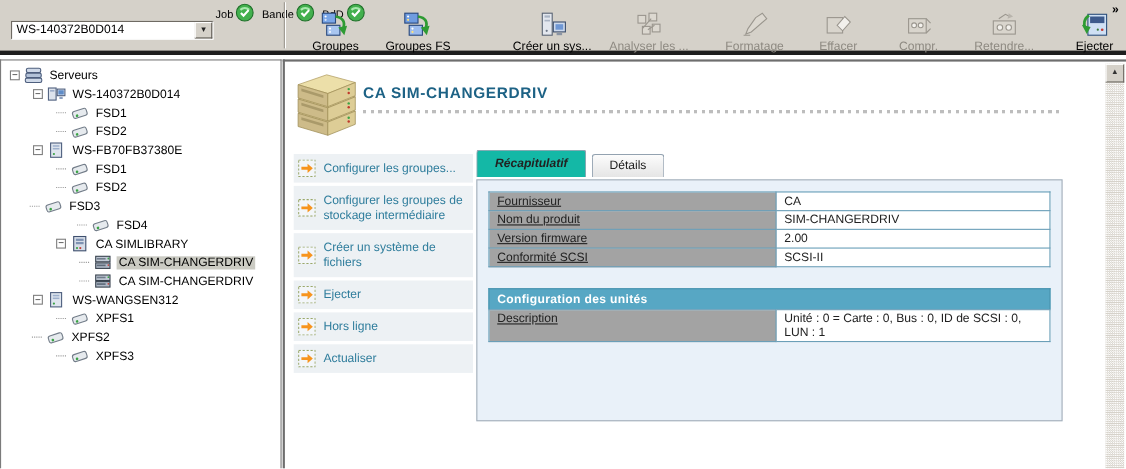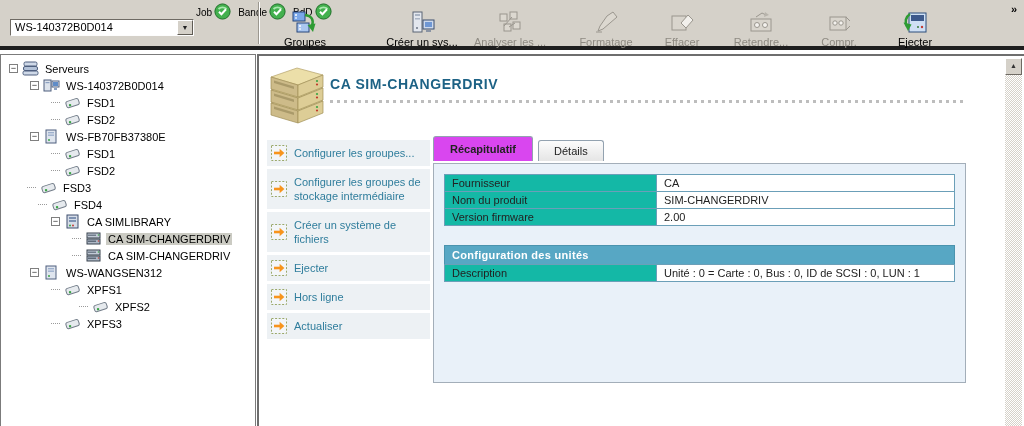--- a/index.html
+++ b/index.html
@@ -51,29 +51,29 @@
 
   .actions{position:absolute;left:8px;top:84px;width:163px;display:flex;flex-direction:column;gap:3px;}
   .action{position:relative;background:#edf1f4;color:#2f7d9c;font-size:11px;line-height:14px;
     padding:6px 2px 6px 27px;display:flex;align-items:center;cursor:default;}
   .action-ic{position:absolute;left:4px;top:50%;transform:translateY(-50%);width:16px;height:16px;}
 
   .tabs{position:absolute;left:174px;top:80px;display:flex;align-items:flex-end;}
   .tab{border:1px solid #93a2b0;border-bottom:none;border-radius:3px 3px 0 0;
     padding:4px 15px;font-size:11px;margin-right:5px;color:#222;
     background:linear-gradient(#fcfcfc,#e5e5e5);}
-  .tab.active{background:#d946ef;font-weight:bold;padding:6px 16px;}
+  .tab.active{background:#14b8a6;font-weight:bold;padding:6px 16px;font-style:italic;}
 
   .content{position:absolute;left:174px;top:107px;width:533px;height:220px;
     background:#e9f1f9;border:1px solid #a3aeb9;padding:10px;}
   .sec-header{background:#57a7c4;color:#fff;font-weight:bold;font-size:11px;
     padding:3px 7px;letter-spacing:.3px;border:1px solid #4a93ae;border-bottom:none;}
   table.info{width:100%;border-collapse:collapse;font-size:11px;margin-bottom:19px;}
   table.info td{border:1px solid #6b9fb8;padding:2px 7px;color:#222;height:15px;vertical-align:top;}
-  td.lbl{width:212px;background:#14b8a6;}
+  td.lbl{width:261px;background:#a3a3a3;text-decoration:underline;}
   td.val{background:#fff;}
 </style>
 </head>
 <body>
 
 <div class="toolbar">
   <div class="combo">
     <span class="combo-value">WS-140372B0D014</span>
     <span class="combo-btn">▼</span>
   </div>
@@ -113,20 +113,35 @@
             <circle cx="4" cy="7" r="1" fill="#dce8fa"></circle>
             <rect x="5" y="12" width="12" height="9" fill="#a9c6f0" stroke="#27477c"></rect>
             <circle cx="8" cy="15" r="1" fill="#fff"></circle>
             <circle cx="8" cy="18" r="1" fill="#eef4fc"></circle>
             <path d="M13 4 C20 5 22 9 20 15" fill="none" stroke="#2e9b33" stroke-width="2.5"></path>
             <polygon points="15.5,14 21,21 23.5,12.5" fill="#2e9b33"></polygon>
           </svg>
         </span>
         <span class="tb-lbl">Groupes</span>
       </div>
+      <div class="tb-btn" style="width: 80px;">
+        <span class="tb-ic">
+          <svg width="26" height="24" viewBox="0 0 26 24">
+            <rect x="1" y="1" width="12" height="9" fill="#6f9ce0" stroke="#27477c"></rect>
+            <circle cx="4" cy="4" r="1" fill="#fff"></circle>
+            <circle cx="4" cy="7" r="1" fill="#ffe27a"></circle>
+            <rect x="5" y="12" width="12" height="9" fill="#9cbcee" stroke="#27477c"></rect>
+            <circle cx="8" cy="15" r="1" fill="#fff"></circle>
+            <circle cx="8" cy="18" r="1" fill="#ffe27a"></circle>
+            <path d="M13 4 C20 5 22 9 20 15" fill="none" stroke="#2e9b33" stroke-width="2.5"></path>
+            <polygon points="15.5,14 21,21 23.5,12.5" fill="#2e9b33"></polygon>
+          </svg>
+        </span>
+        <span class="tb-lbl">Groupes FS</span>
+      </div>
       <div class="tb-btn" style="width: 86px; margin-left: 39px;">
         <span class="tb-ic">
           <svg width="26" height="24" viewBox="0 0 26 24">
             <rect x="4" y="1" width="9" height="20" fill="#e3e7ee" stroke="#5a6474"></rect>
             <rect x="6" y="3" width="5" height="2" fill="#aab4c4"></rect>
             <rect x="6" y="7" width="5" height="1.5" fill="#aab4c4"></rect>
             <circle cx="8" cy="17" r="1" fill="#6c7686"></circle>
             <rect x="14" y="9" width="11" height="9" fill="#cdd9ec" stroke="#3c4f6e"></rect>
             <rect x="16" y="11" width="7" height="5" fill="#6f97d4"></rect>
             <rect x="17" y="19" width="5" height="2" fill="#8a94a4"></rect>
@@ -160,42 +175,42 @@
       </div>
       <div class="tb-btn disabled" style="width: 74px;">
         <span class="tb-ic">
           <svg width="26" height="24" viewBox="0 0 26 24">
             <rect x="3" y="5" width="14" height="14" fill="#d9d5cd" stroke="#9a968e"></rect>
             <polygon points="12,12 19,4 24,9 17,17" fill="#f2f0ec" stroke="#9a968e"></polygon>
           </svg>
         </span>
         <span class="tb-lbl">Effacer</span>
       </div>
+      <div class="tb-btn disabled" style="width: 72px;">
+        <span class="tb-ic">
+          <svg width="26" height="24" viewBox="0 0 26 24">
+            <rect x="4" y="6" width="16" height="13" fill="#d9d5cd" stroke="#9a968e"></rect>
+            <circle cx="9" cy="12" r="2.2" fill="#f4f2ee" stroke="#9a968e"></circle>
+            <circle cx="15" cy="12" r="2.2" fill="#f4f2ee" stroke="#9a968e"></circle>
+            <path d="M20 6 L24 10 M20 19 L24 15" stroke="#9a968e" fill="none"></path>
+          </svg>
+        </span>
+        <span class="tb-lbl">Compr.</span>
+      </div>
       <div class="tb-btn disabled" style="width: 84px;">
         <span class="tb-ic">
           <svg width="26" height="24" viewBox="0 0 26 24">
             <path d="M8 6 L14 2 L18 4" fill="none" stroke="#9a968e"></path>
             <polygon points="17,1 21,4 16,6" fill="#b8b4ac"></polygon>
             <rect x="3" y="8" width="20" height="12" fill="#d9d5cd" stroke="#9a968e"></rect>
             <circle cx="9" cy="14" r="2.5" fill="#f4f2ee" stroke="#9a968e"></circle>
             <circle cx="17" cy="14" r="2.5" fill="#f4f2ee" stroke="#9a968e"></circle>
           </svg>
         </span>
         <span class="tb-lbl">Retendre...</span>
-      </div>
-      <div class="tb-btn disabled" style="width: 72px;">
-        <span class="tb-ic">
-          <svg width="26" height="24" viewBox="0 0 26 24">
-            <rect x="4" y="6" width="16" height="13" fill="#d9d5cd" stroke="#9a968e"></rect>
-            <circle cx="9" cy="12" r="2.2" fill="#f4f2ee" stroke="#9a968e"></circle>
-            <circle cx="15" cy="12" r="2.2" fill="#f4f2ee" stroke="#9a968e"></circle>
-            <path d="M20 6 L24 10 M20 19 L24 15" stroke="#9a968e" fill="none"></path>
-          </svg>
-        </span>
-        <span class="tb-lbl">Compr.</span>
       </div>
       <div class="tb-btn" style="width: 80px;">
         <span class="tb-ic">
           <svg width="26" height="24" viewBox="0 0 26 24">
             <rect x="7" y="2" width="17" height="19" fill="#cfe0f4" stroke="#2d4f7c"></rect>
             <rect x="9" y="4" width="13" height="6" fill="#3d5a8c"></rect>
             <circle cx="20" cy="16" r="1.2" fill="#c23a33"></circle>
             <circle cx="16" cy="16" r="1" fill="#3a7a3a"></circle>
             <path d="M8 3 C3.5 6 2.5 11 5 15" fill="none" stroke="#2e9b33" stroke-width="2.5"></path>
             <polygon points="1.5,11.5 6,20 9.5,13.5" fill="#2e9b33"></polygon>
@@ -299,21 +314,21 @@
       <span class="t-ic">
         <svg width="17" height="15" viewBox="0 0 17 15">
           <g transform="rotate(-18 8 8)">
             <rect x="2" y="5" width="13" height="6.5" rx="2" fill="#e6eaee" stroke="#737d89"></rect>
             <circle cx="5.5" cy="9.5" r="1.2" fill="#3aa345"></circle>
           </g>
         </svg>
       </span>
       <span class="t-label">FSD3</span>
     </div>
-    <div class="tree-row" style="padding-left: 37px;">
+    <div class="tree-row" style="padding-left: 69px;">
       <span class="stub"></span>
       <span class="t-ic">
         <svg width="17" height="15" viewBox="0 0 17 15">
           <g transform="rotate(-18 8 8)">
             <rect x="2" y="5" width="13" height="6.5" rx="2" fill="#e6eaee" stroke="#737d89"></rect>
             <circle cx="5.5" cy="9.5" r="1.2" fill="#3aa345"></circle>
           </g>
         </svg>
       </span>
       <span class="t-label">FSD4</span>
@@ -376,21 +391,21 @@
       <span class="t-ic">
         <svg width="17" height="15" viewBox="0 0 17 15">
           <g transform="rotate(-18 8 8)">
             <rect x="2" y="5" width="13" height="6.5" rx="2" fill="#e6eaee" stroke="#737d89"></rect>
             <circle cx="5.5" cy="9.5" r="1.2" fill="#3aa345"></circle>
           </g>
         </svg>
       </span>
       <span class="t-label">XPFS1</span>
     </div>
-    <div class="tree-row" style="padding-left: 50px; margin-left: 28px;">
+    <div class="tree-row" style="padding-left: 28px;">
       <span class="stub"></span>
       <span class="t-ic">
         <svg width="17" height="15" viewBox="0 0 17 15">
           <g transform="rotate(-18 8 8)">
             <rect x="2" y="5" width="13" height="6.5" rx="2" fill="#e6eaee" stroke="#737d89"></rect>
             <circle cx="5.5" cy="9.5" r="1.2" fill="#3aa345"></circle>
           </g>
         </svg>
       </span>
       <span class="t-label">XPFS2</span>
@@ -494,20 +509,24 @@
             <td class="val">CA</td>
           </tr>
           <tr>
             <td class="lbl">Nom du produit</td>
             <td class="val">SIM-CHANGERDRIV</td>
           </tr>
           <tr>
             <td class="lbl">Version firmware</td>
             <td class="val">2.00</td>
           </tr>
+          <tr>
+            <td class="lbl">Conformité SCSI</td>
+            <td class="val">SCSI-II</td>
+          </tr>
         </tbody>
     </table>
     <div class="sec-header">Configuration des unités</div>
     <table class="info">
       <tbody>
           <tr>
             <td class="lbl">Description</td>
             <td class="val">Unité : 0 = Carte : 0, Bus : 0, ID de SCSI : 0, LUN : 1</td>
           </tr>
         </tbody>

